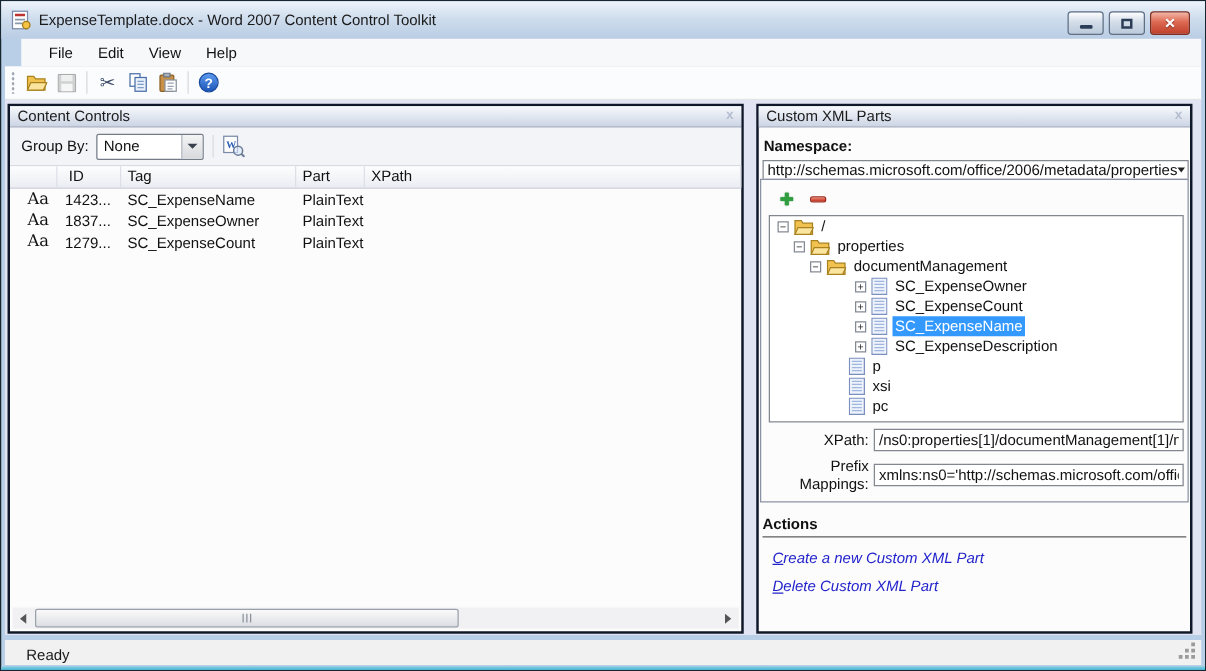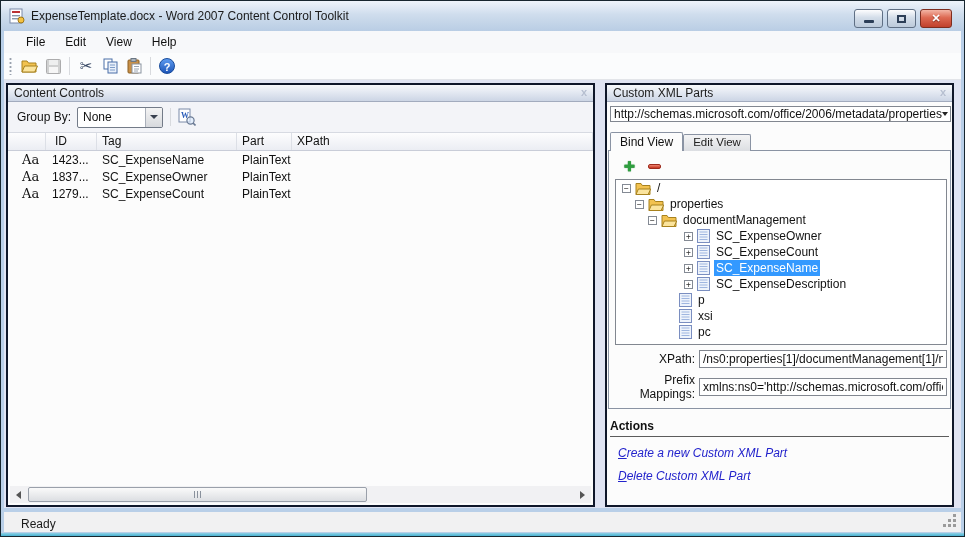--- a/index.html
+++ b/index.html
@@ -19,21 +19,21 @@
   .title-text { font-size:12px; color:#1a1a1a; }
   .win-buttons { position:absolute; right:12px; top:8px; display:flex; gap:4px; }
   .winbtn { width:29px; height:19px; border:1px solid #5f6f84; border-radius:3px;
     background:linear-gradient(#fdfdfe,#d3dde9 45%,#bccadb); display:flex; align-items:center; justify-content:center; cursor:default; }
   .winbtn.close { width:32px; background:linear-gradient(#f3b5a5,#dd6952 45%,#c0402c); border-color:#7e2d1f; }
   .glyph-min { width:10px; height:3px; background:#2c3e57; border-radius:1px; margin-top:6px; }
   .glyph-max { width:9px; height:8px; border:2px solid #2c3e57; }
   .glyph-close { color:#fff; font-weight:bold; font-size:11px; text-shadow:0 1px 1px #7e2d1f; }
 
   
-  .menubar { position:absolute; top:30px; left:3px; right:3px; height:22px; background:#f7f8fa;
+  .menubar { position:absolute; top:30px; left:16px; right:3px; height:22px; background:#f7f8fa;
     display:flex; align-items:center; padding-left:12px; }
   .menu-item { padding:3px 10px; }
 
   
   .toolbar { position:absolute; top:52px; left:3px; right:3px; height:27px; background:#fbfcfd;
     border-bottom:1px solid #e3e5e9; display:flex; align-items:center; }
   .tb-grip { width:3px; height:18px; margin:0 5px 0 5px;
     background-image:radial-gradient(circle,#9aa2ae 1px,transparent 1.2px); background-size:3px 4px; }
   .tb-btn { width:24px; height:24px; display:flex; align-items:center; justify-content:center; border-radius:2px; }
   .tb-sep { width:1px; height:18px; background:#d8dade; margin:0 4px; }
@@ -279,29 +279,26 @@
             </span>
       </div>
     </div>
 
     <div class="panel panel-right">
       <div class="p-header">
         <span>Custom XML Parts</span>
         <span class="p-close">x</span>
       </div>
 
+      <div class="ns-label">Namespace:</div>
       <div class="ns-combo">
         <span class="cv">http://schemas.microsoft.com/office/2006/metadata/properties</span>
         <span class="na"></span>
       </div>
 
-      <div class="tabs">
-        <span class="tab">Bind View</span>
-        <span class="tab inactive">Edit View</span>
-      </div>
 
       <div class="tabpage">
         <div class="minibar">
           <span class="plus-glyph">✚</span>
           <span class="minus-glyph"></span>
         </div>
 
         <div class="treebox">
           <div class="tnode ind0">
             <span class="exp">−</span>

